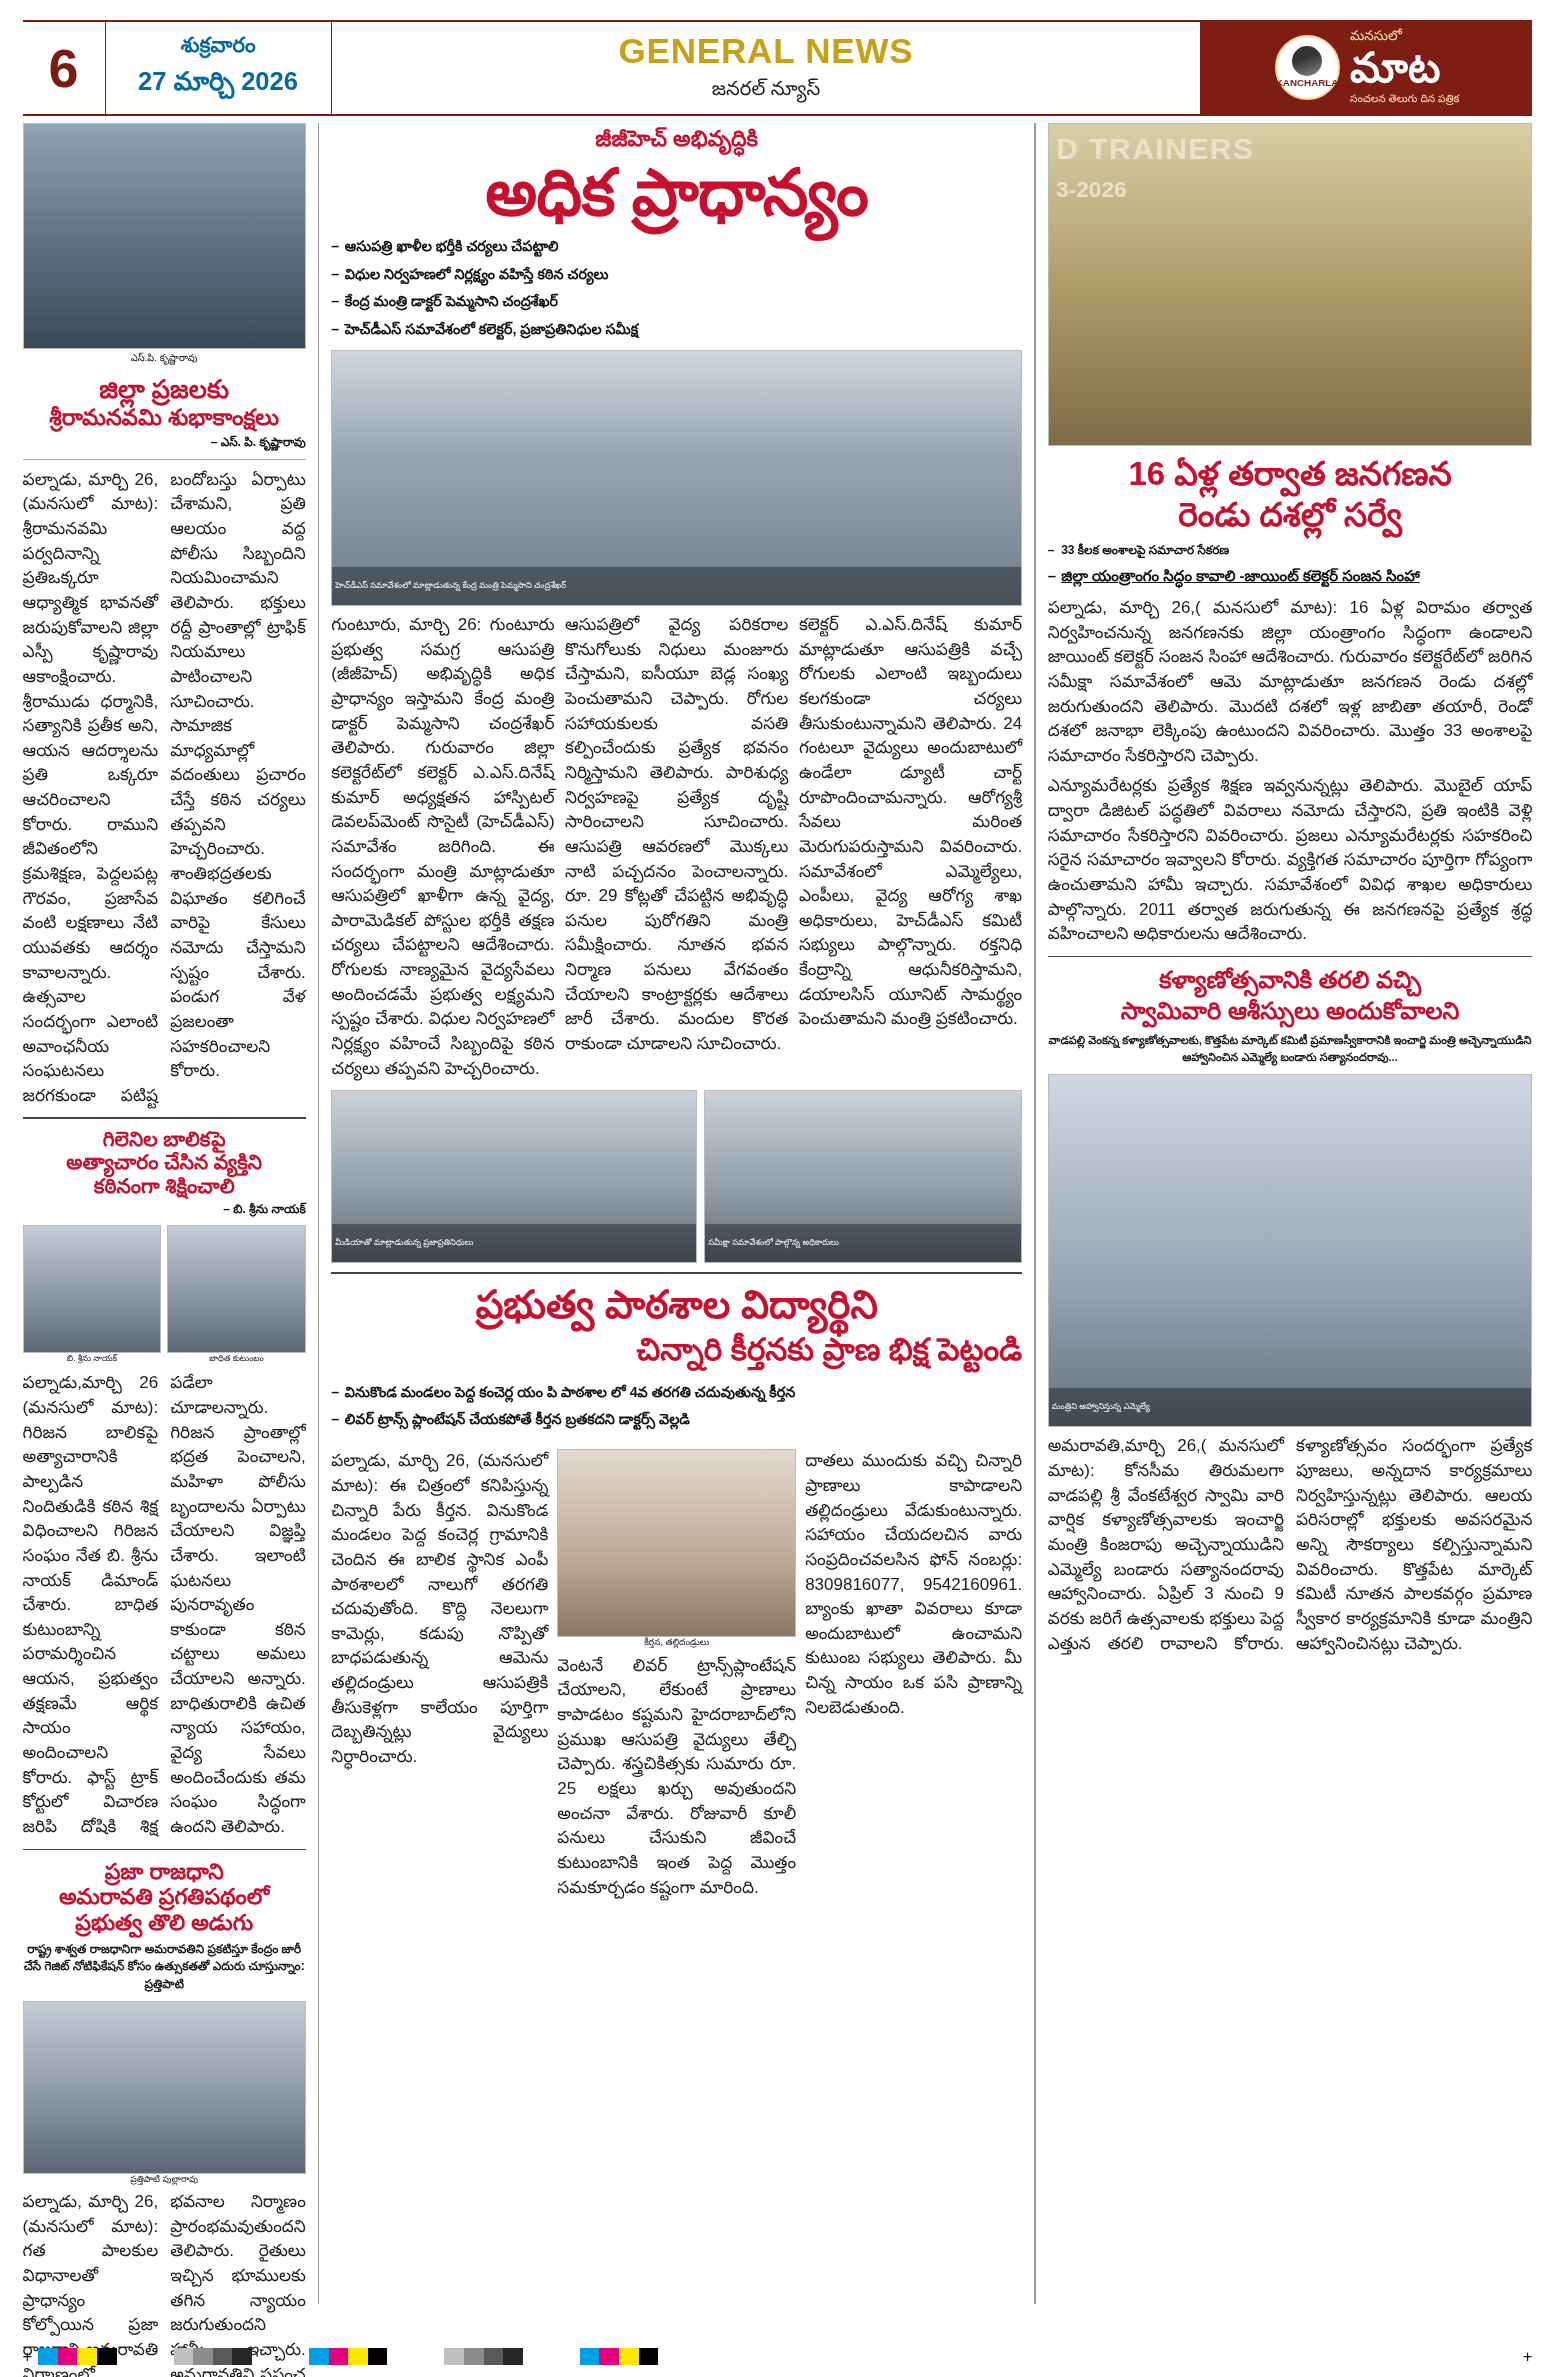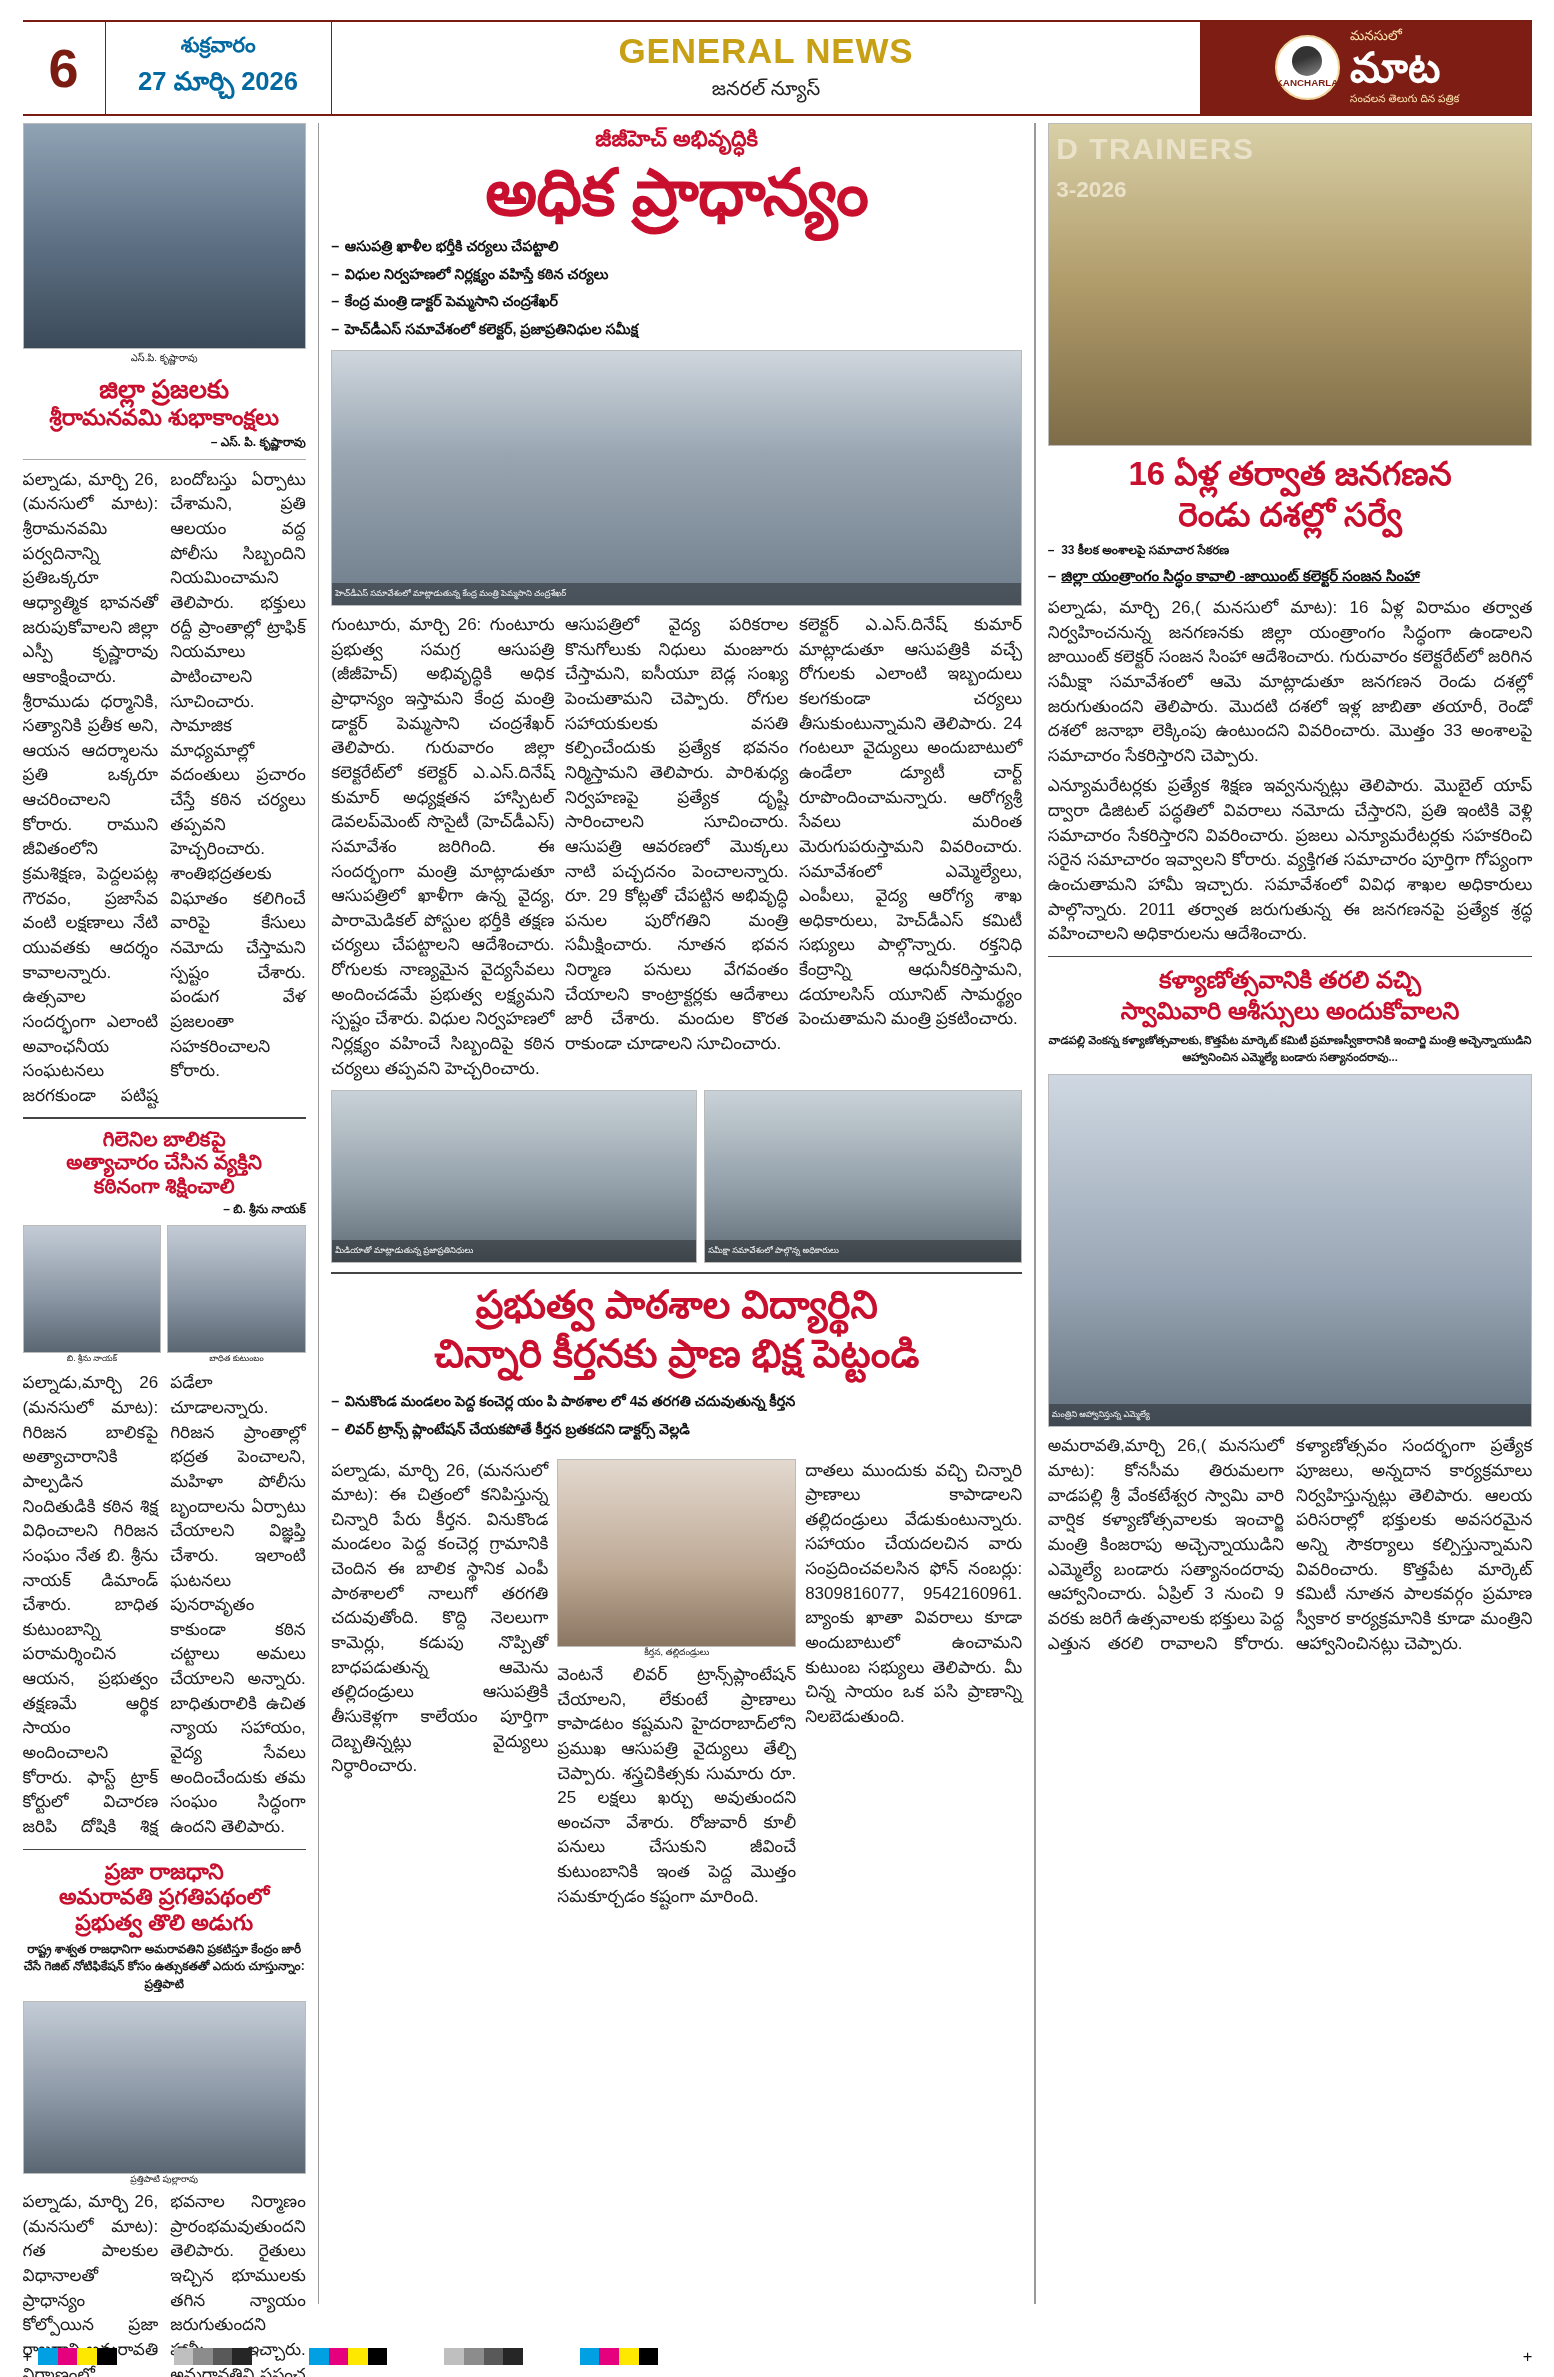--- a/index.html
+++ b/index.html
@@ -78,21 +78,21 @@
   .col-left { width: 286px; }
   .col-mid  { width: 707px; }
   .col-right{ width: 496px; }
   .vrule { width: 1.5px; background: #999; }
 
   
   .photo {
     background: #ccc; position: relative; overflow: hidden;
     border: 0.8px solid #bbb;
   }
-  .photo .cap { position:absolute; bottom:0; left:0; right:0; font-size:8.3px; color:#fff; background:rgba(0,0,0,.35); padding:5px 3px; }
+  .photo .cap { position:absolute; bottom:0; left:0; right:0; font-size:8.3px; color:#fff; background:rgba(0,0,0,.35); padding:13px 3px; }
   .body-text {
     font-size: 17px; line-height: 1.45; text-align: justify; color: #1a1a1a;
     word-spacing: 0px;
   }
   .headline-red {
     color: #c8102e; font-weight: bold; text-align: center; line-height: 1.15;
   }
   .byline { text-align: right; font-size: 12px; font-weight: bold; color:#111; margin-top:4.5px;}
   .bullets { margin: 7.5px 0 0 0; padding: 0; list-style: none; }
   .bullets li { font-size: 14.3px; font-weight: bold; color:#111; margin-bottom: 7.5px; padding-left: 13.5px; position: relative; }
@@ -219,21 +219,21 @@
           <div class="cap">మీడియాతో మాట్లాడుతున్న ప్రజాప్రతినిధులు</div>
         </div>
         <div class="photo p-press" style="height:173px;flex:1;">
           <div class="cap">సమీక్షా సమావేశంలో పాల్గొన్న అధికారులు</div>
         </div>
       </div>
 
       <div class="sep"></div>
 
       <div class="headline-red" style="font-size:39px;">ప్రభుత్వ పాఠశాల విద్యార్థిని</div>
-      <div class="headline-red" style="font-size:39px;margin-top:4.5px;">చిన్నారి కీర్తనకు ప్రాణ భిక్ష పెట్టండి</div>
+      <div class="headline-red" style="font-size:31px;margin-top:4.5px;text-align:right;">చిన్నారి కీర్తనకు ప్రాణ భిక్ష పెట్టండి</div>
 
       <ul class="bullets" style="margin-top:16px;">
         <li>వినుకొండ మండలం పెద్ద కంచెర్ల యం పి పాఠశాల లో 4వ తరగతి చదువుతున్న కీర్తన</li>
         <li>లివర్ ట్రాన్స్ ప్లాంటేషన్ చేయకపోతే కీర్తన బ్రతకదని డాక్టర్స్ వెల్లడి</li>
       </ul>
 
       <div style="display:flex;gap:9px;margin-top:18px;">
         <div class="body-text" style="flex:1;">పల్నాడు, మార్చి 26, (మనసులో మాట): ఈ చిత్రంలో కనిపిస్తున్న చిన్నారి పేరు కీర్తన. వినుకొండ మండలం పెద్ద కంచెర్ల గ్రామానికి చెందిన ఈ బాలిక స్థానిక ఎంపీ పాఠశాలలో నాలుగో తరగతి చదువుతోంది. కొద్ది నెలలుగా కామెర్లు, కడుపు నొప్పితో బాధపడుతున్న ఆమెను తల్లిదండ్రులు ఆసుపత్రికి తీసుకెళ్లగా కాలేయం పూర్తిగా దెబ్బతిన్నట్లు వైద్యులు నిర్ధారించారు.</div>
         <div style="flex:1.1;">
           <div class="photo p-family" style="height:188px;"></div>

